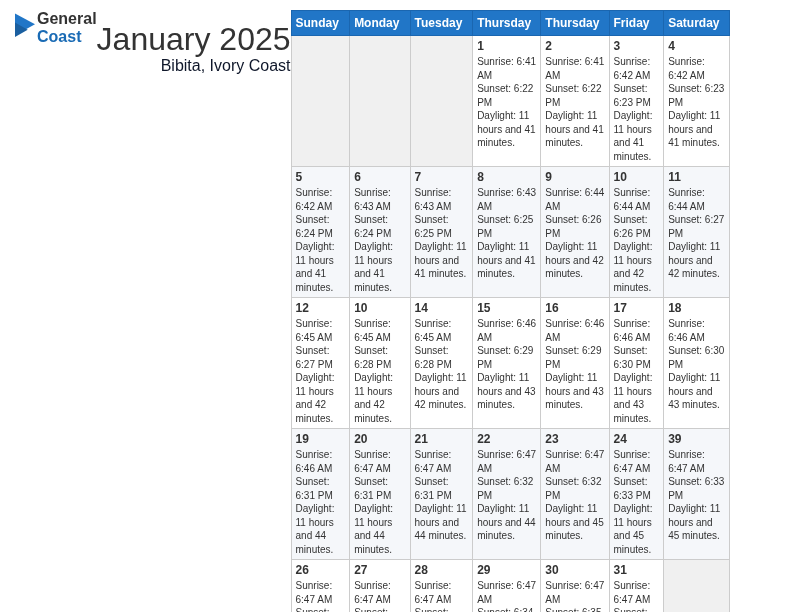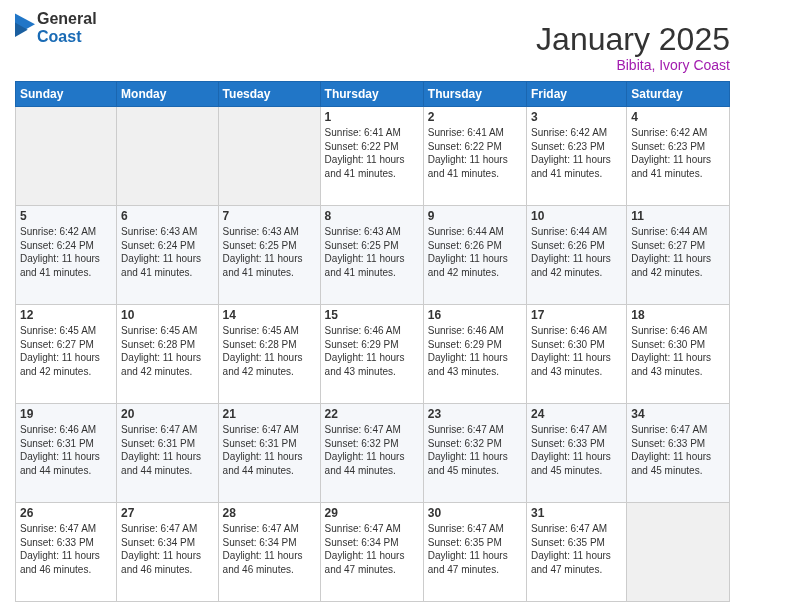--- a/index.html
+++ b/index.html
@@ -8,21 +8,20 @@
       height: 612px;
       background: #fff;
       font-family: Arial, sans-serif;
       overflow: hidden;
     }
     .page {
       width: 745px;
       height: 612px;
       padding: 10px 15px;
       display: flex;
-      flex-direction: column;
     }
     .header {
       display: flex;
       justify-content: space-between;
       align-items: flex-start;
       margin-bottom: 8px;
     }
     .logo {
       display: flex;
       align-items: center;
@@ -51,22 +50,22 @@
       text-align: right;
     }
     .month-title {
       font-size: 32px;
       font-weight: normal;
       color: #333;
       line-height: 1.1;
       margin-top: 12px;
     }
     .subtitle {
-      font-size: 14px;
-      color: #a21caf;
+      font-size: 16px;
+      color: #0f172a;
     }
     .calendar {
       width: 100%;
       border-collapse: collapse;
       flex: 1;
       font-size: 10.5px;
     }
     .calendar thead tr th {
       background: #2176c7;
       color: #fff;
@@ -285,21 +284,21 @@
 Sunset: 6:32 PM
 Daylight: 11 hours and 45 minutes.</div>
           </td>
           <td>
             <div class="day-number">24</div>
             <div class="day-info" style="white-space: pre-line;">Sunrise: 6:47 AM
 Sunset: 6:33 PM
 Daylight: 11 hours and 45 minutes.</div>
           </td>
           <td>
-            <div class="day-number">34</div>
+            <div class="day-number">39</div>
             <div class="day-info" style="white-space: pre-line;">Sunrise: 6:47 AM
 Sunset: 6:33 PM
 Daylight: 11 hours and 45 minutes.</div>
           </td>
         </tr>
         <tr>
           <td>
             <div class="day-number">26</div>
             <div class="day-info" style="white-space: pre-line;">Sunrise: 6:47 AM
 Sunset: 6:33 PM

